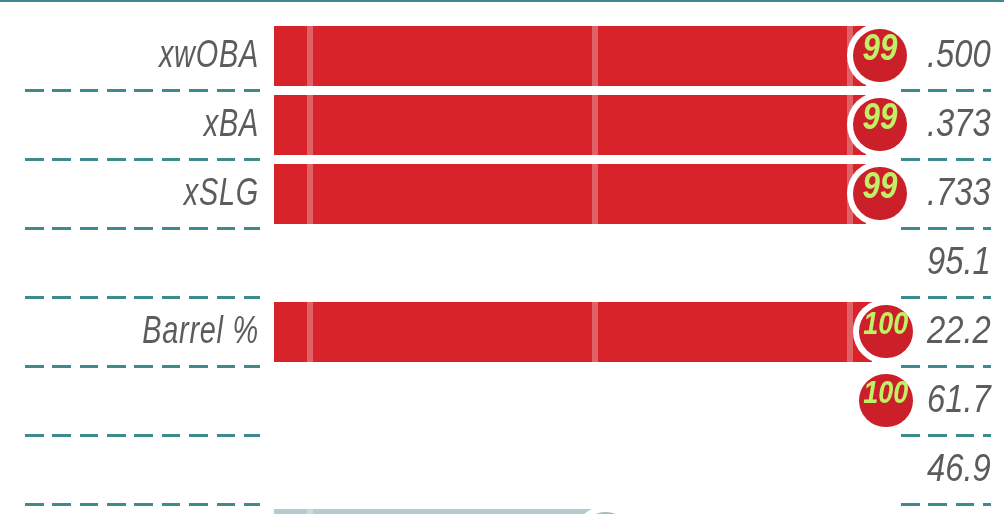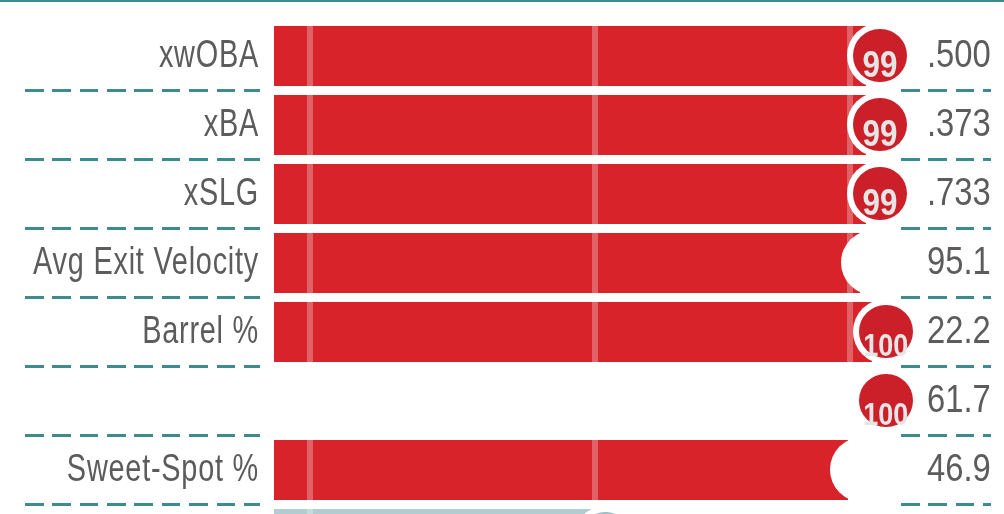--- a/index.html
+++ b/index.html
@@ -1,30 +1,30 @@
 <!DOCTYPE html>
 <html><head>
 <meta charset="utf-8">
 <title>Percentile Rankings</title>
 <style>
   html,body{margin:0;padding:0;background:#ffffff;}
   body{width:1004px;height:514px;overflow:hidden;
        font-family:"Liberation Sans",sans-serif;}
-  .chart{position:relative;width:1004px;height:514px;background:#ffffff;overflow:hidden;}
+  .chart{position:relative;width:1004px;height:514px;background:#ffffff;overflow:hidden;font-style:italic;}
   .topline{position:absolute;left:0;top:0;width:1004px;height:2px;}
   .rowgroup{position:absolute;left:0;top:0;width:1004px;height:514px;}
   .row{position:absolute;left:0;width:1004px;}
   .label{position:absolute;top:0;width:500px;text-align:right;
          white-space:nowrap;font-size:38px;
          letter-spacing:1px;transform:scaleX(0.76) translateZ(0);transform-origin:100% 50%;}
   .bar{position:absolute;left:274px;top:0;}
   .tick{position:absolute;top:0;width:6px;}
   .ring{position:absolute;border-radius:50%;}
   .circle{position:absolute;border-radius:50%;
-          display:flex;align-items:flex-end;justify-content:center;color:#e5e5e5;}
+          display:flex;align-items:flex-start;justify-content:center;color:#bef264;}
   .pct{font-weight:700;line-height:1;position:relative;
        transform-origin:50% 50%;}
   .value{position:absolute;white-space:nowrap;font-size:38px;
          transform:scaleX(0.862) translateZ(0);transform-origin:0 50%;}
   .dash{position:absolute;height:3px;}
 </style>
 </head>
 <body>
 
 <div class="chart" style="background: rgb(255, 255, 255);">
@@ -67,27 +67,20 @@
         <div class="tick" style="left: 592px; height: 59.6px; background: rgb(224, 98, 102);"></div>
         <div class="tick" style="left: 847.2px; height: 59.6px; background: rgb(224, 98, 102);"></div>
       </div>
       <div class="ring" style="left: 847.425px; top: 161.2px; width: 65.2px; height: 65.2px; background: rgb(255, 255, 255);"></div>
       <div class="circle" style="left: 853.425px; top: 167.2px; width: 53.2px; height: 53.2px; background: rgb(203, 32, 41);">
         <span class="pct" style="font-size: 36px; transform: scaleX(0.87) translateZ(0px); top: 1px;">99</span>
       </div>
       <div class="value" style="left: 927.2px; top: 164px; height: 59.6px; line-height: 56px; color: rgb(92, 92, 92);">.733</div>
       <div class="dash" style="left: 24.9px; top: 227px; width: 235.1px; background: repeating-linear-gradient(to right, rgb(61, 138, 143) 0px, rgb(61, 138, 143) 18.5px, rgba(0, 0, 0, 0) 18.5px, rgba(0, 0, 0, 0) 27.37px);"></div>
       <div class="dash" style="left: 900.9px; top: 227px; width: 90.3px; background: repeating-linear-gradient(to right, rgb(61, 138, 143) 0px, rgb(61, 138, 143) 18.5px, rgba(0, 0, 0, 0) 18.5px, rgba(0, 0, 0, 0) 27.37px);"></div>
-      <div class="row" style="top: 233px; height: 59.6px;">
-    <div class="label" style="left: -241.5px; height: 59.6px; line-height: 56px; color: rgb(92, 92, 92);">Avg Exit Velocity</div>
-    <div class="bar" style="width: 585.55px; height: 59.6px; background: rgb(216, 35, 42);"></div>
-  <div class="tick" style="left: 306.8px; height: 59.6px; background: rgb(224, 98, 102);"></div>
-        <div class="tick" style="left: 592px; height: 59.6px; background: rgb(224, 98, 102);"></div>
-        <div class="tick" style="left: 847.2px; height: 59.6px; background: rgb(224, 98, 102);"></div>
-      </div>
       <div class="ring" style="left: 841.45px; top: 230.2px; width: 65.2px; height: 65.2px; background: rgb(255, 255, 255);"></div>
       <div class="value" style="left: 927.2px; top: 233px; height: 59.6px; line-height: 56px; color: rgb(92, 92, 92);">95.1</div>
       <div class="dash" style="left: 24.9px; top: 296px; width: 235.1px; background: repeating-linear-gradient(to right, rgb(61, 138, 143) 0px, rgb(61, 138, 143) 18.5px, rgba(0, 0, 0, 0) 18.5px, rgba(0, 0, 0, 0) 27.37px);"></div>
       <div class="dash" style="left: 900.9px; top: 296px; width: 90.3px; background: repeating-linear-gradient(to right, rgb(61, 138, 143) 0px, rgb(61, 138, 143) 18.5px, rgba(0, 0, 0, 0) 18.5px, rgba(0, 0, 0, 0) 27.37px);"></div>
       <div class="row" style="top: 302px; height: 59.6px;">
     <div class="label" style="left: -241.5px; height: 59.6px; line-height: 56px; color: rgb(92, 92, 92);">Barrel %</div>
     <div class="bar" style="width: 597.5px; height: 59.6px; background: rgb(216, 35, 42);"></div>
   <div class="tick" style="left: 306.8px; height: 59.6px; background: rgb(224, 98, 102);"></div>
         <div class="tick" style="left: 592px; height: 59.6px; background: rgb(224, 98, 102);"></div>
         <div class="tick" style="left: 847.2px; height: 59.6px; background: rgb(224, 98, 102);"></div>
@@ -99,26 +92,20 @@
       <div class="value" style="left: 927.2px; top: 302px; height: 59.6px; line-height: 56px; color: rgb(92, 92, 92);">22.2</div>
       <div class="dash" style="left: 24.9px; top: 365px; width: 235.1px; background: repeating-linear-gradient(to right, rgb(61, 138, 143) 0px, rgb(61, 138, 143) 18.5px, rgba(0, 0, 0, 0) 18.5px, rgba(0, 0, 0, 0) 27.37px);"></div>
       <div class="dash" style="left: 900.9px; top: 365px; width: 90.3px; background: repeating-linear-gradient(to right, rgb(61, 138, 143) 0px, rgb(61, 138, 143) 18.5px, rgba(0, 0, 0, 0) 18.5px, rgba(0, 0, 0, 0) 27.37px);"></div>
       <div class="ring" style="left: 853.4px; top: 368.2px; width: 65.2px; height: 65.2px; background: rgb(255, 255, 255);"></div>
       <div class="circle" style="left: 859.4px; top: 374.2px; width: 53.2px; height: 53.2px; background: rgb(203, 32, 41);">
         <span class="pct" style="font-size: 31px; transform: scaleX(0.87) translateZ(0px); top: 2.4px;">100</span>
       </div>
       <div class="value" style="left: 927.2px; top: 371px; height: 59.6px; line-height: 56px; color: rgb(92, 92, 92);">61.7</div>
       <div class="dash" style="left: 24.9px; top: 434px; width: 235.1px; background: repeating-linear-gradient(to right, rgb(61, 138, 143) 0px, rgb(61, 138, 143) 18.5px, rgba(0, 0, 0, 0) 18.5px, rgba(0, 0, 0, 0) 27.37px);"></div>
       <div class="dash" style="left: 900.9px; top: 434px; width: 90.3px; background: repeating-linear-gradient(to right, rgb(61, 138, 143) 0px, rgb(61, 138, 143) 18.5px, rgba(0, 0, 0, 0) 18.5px, rgba(0, 0, 0, 0) 27.37px);"></div>
-      <div class="row" style="top: 440px; height: 59.6px;">
-    <div class="label" style="left: -241.5px; height: 59.6px; line-height: 56px; color: rgb(92, 92, 92);">Sweet-Spot %</div>
-    <div class="bar" style="width: 573.6px; height: 59.6px; background: rgb(216, 35, 42);"></div>
-  <div class="tick" style="left: 306.8px; height: 59.6px; background: rgb(224, 98, 102);"></div>
-        <div class="tick" style="left: 592px; height: 59.6px; background: rgb(224, 98, 102);"></div>
-      </div>
       <div class="ring" style="left: 829.5px; top: 437.2px; width: 65.2px; height: 65.2px; background: rgb(255, 255, 255);"></div>
       <div class="value" style="left: 927.2px; top: 440px; height: 59.6px; line-height: 56px; color: rgb(92, 92, 92);">46.9</div>
       <div class="dash" style="left: 24.9px; top: 503px; width: 235.1px; background: repeating-linear-gradient(to right, rgb(61, 138, 143) 0px, rgb(61, 138, 143) 18.5px, rgba(0, 0, 0, 0) 18.5px, rgba(0, 0, 0, 0) 27.37px);"></div>
       <div class="dash" style="left: 900.9px; top: 503px; width: 90.3px; background: repeating-linear-gradient(to right, rgb(61, 138, 143) 0px, rgb(61, 138, 143) 18.5px, rgba(0, 0, 0, 0) 18.5px, rgba(0, 0, 0, 0) 27.37px);"></div>
       <div class="row" style="top: 509px; height: 59.6px;">
     <div class="label" style="left: -241.5px; height: 59.6px; line-height: 56px; color: rgb(92, 92, 92);"></div>
     <div class="bar" style="width: 316.675px; height: 59.6px; background: rgb(179, 204, 208);"></div>
   <div class="tick" style="left: 306.8px; height: 59.6px; background: rgb(199, 218, 222);"></div>
       </div>
       <div class="ring" style="left: 572.575px; top: 506.2px; width: 65.2px; height: 65.2px; background: rgb(255, 255, 255);"></div>

